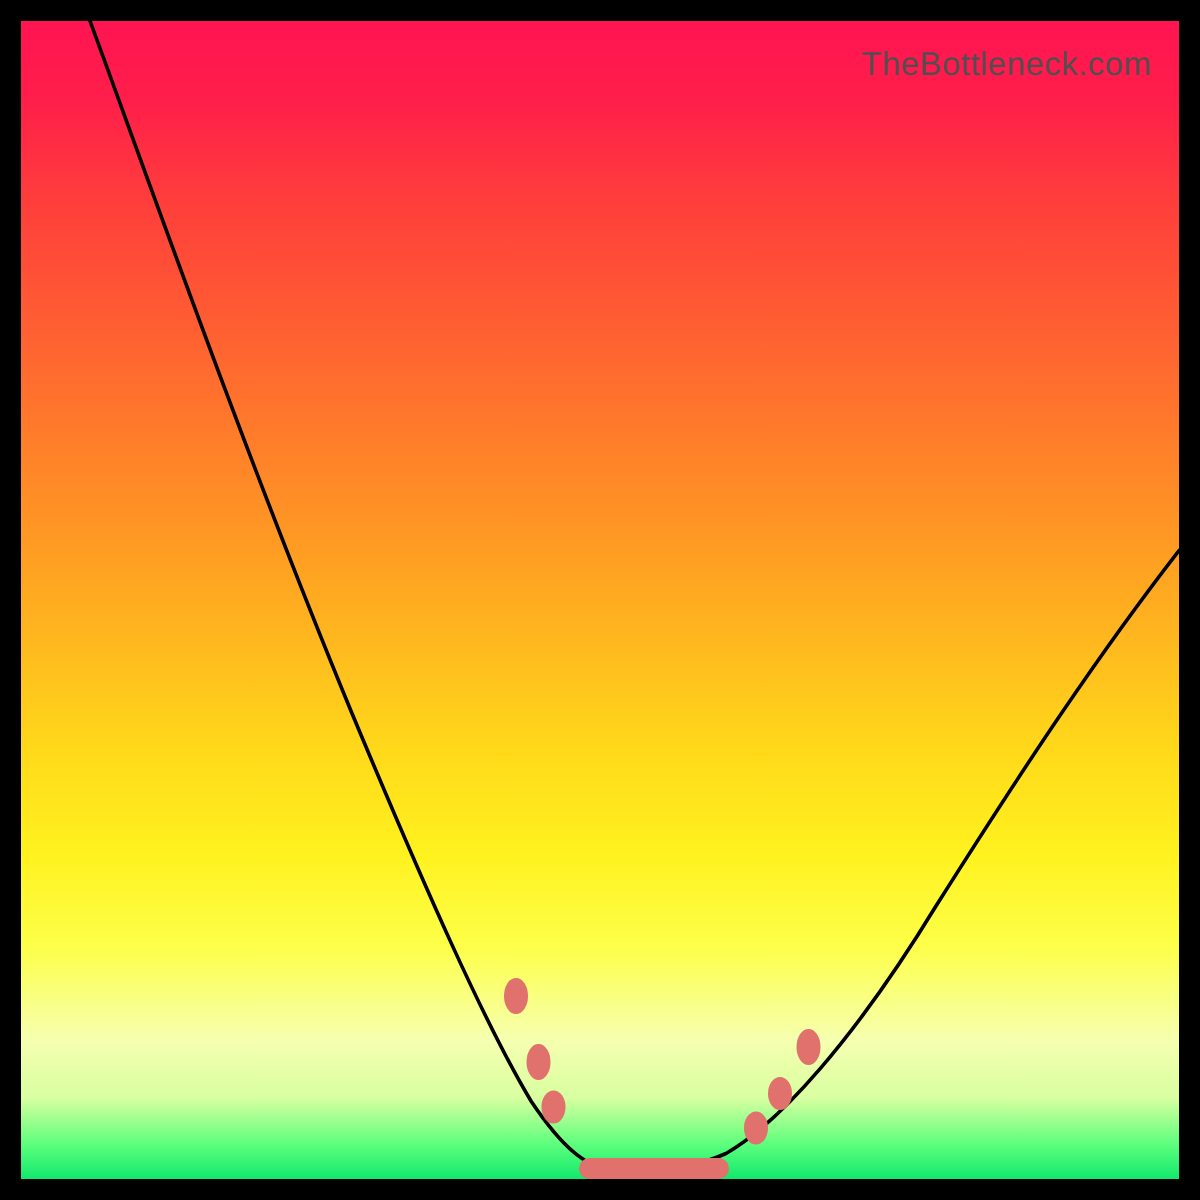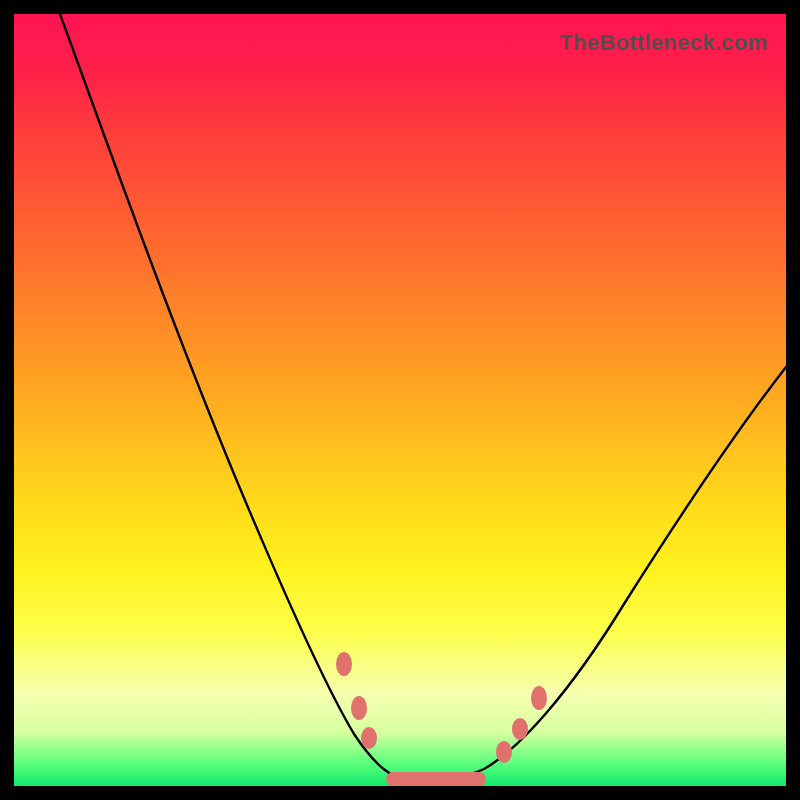--- a/index.html
+++ b/index.html
@@ -41,21 +41,21 @@
       #5dff7d 97%,
       #12e86c 100%
     );
   }
   .watermark {
     position: absolute;
     top: 16px;
     right: 18px;
     color: #4f4f4f;
     font-size: 22px;
-    font-weight: 700;
+    font-weight: 400;
     letter-spacing: 0.3px;
     z-index: 5;
   }
   svg.curve {
     position: absolute;
     top: 0;
     left: 0;
     width: 772px;
     height: 772px;
   }

